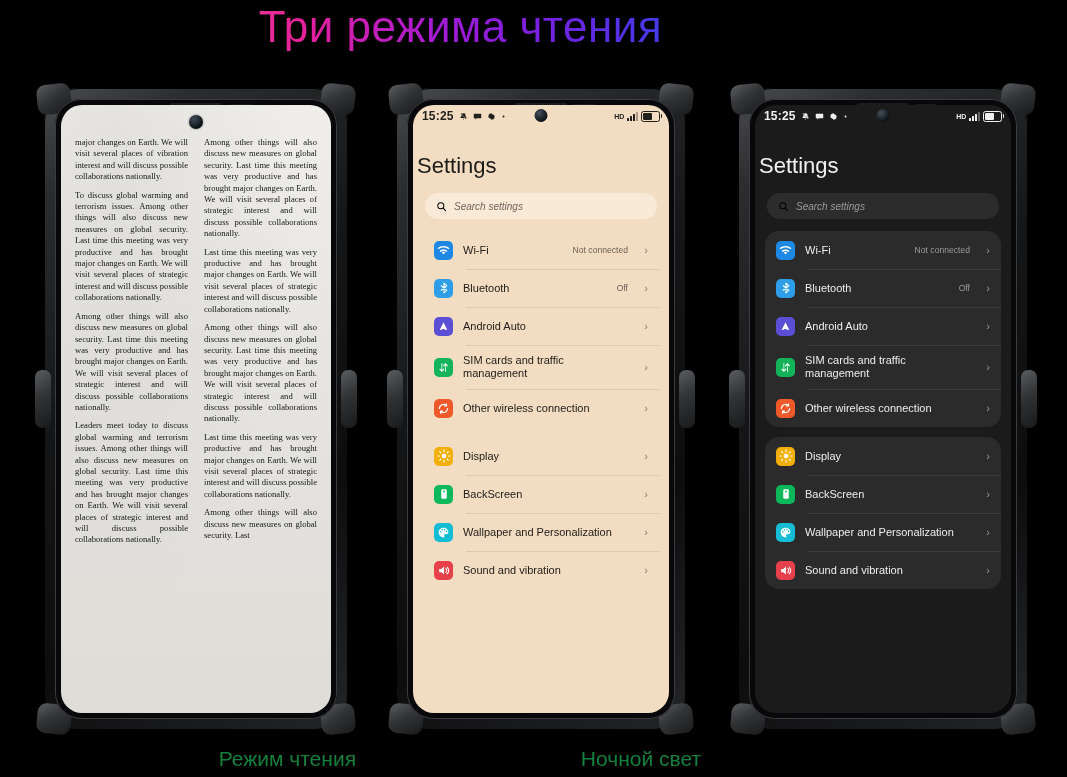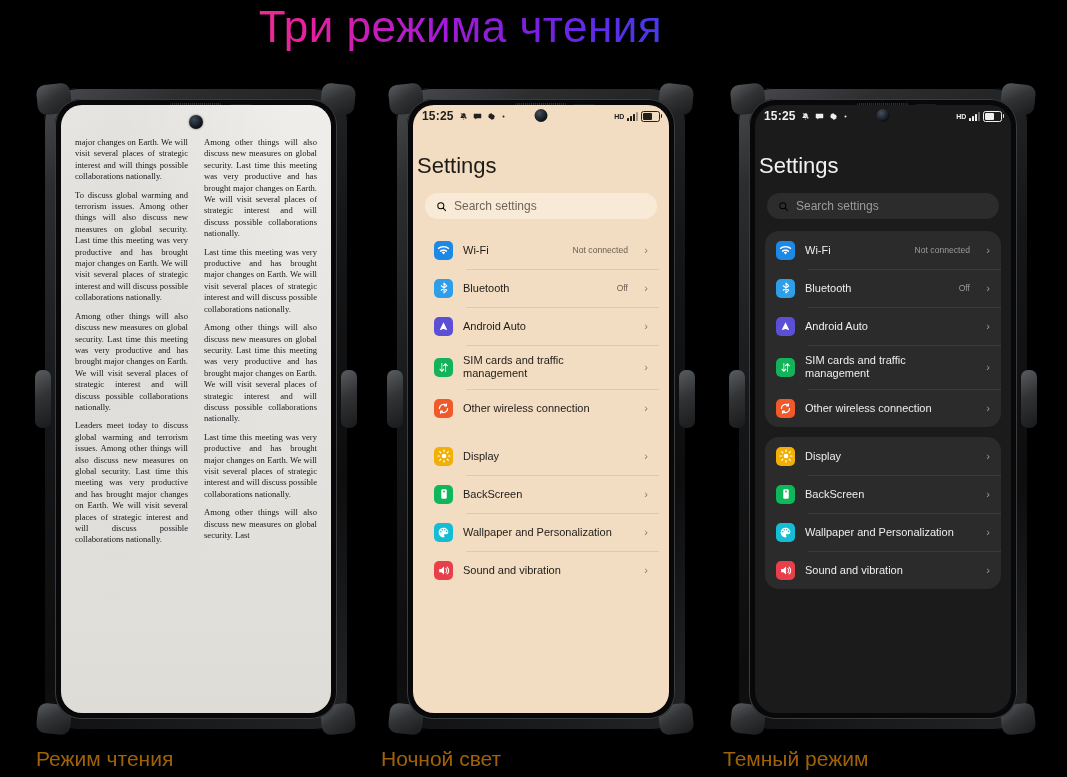--- a/index.html
+++ b/index.html
@@ -85,21 +85,21 @@
   .batt i{position:absolute;left:1px;top:1px;bottom:1px;width:55%;background:currentColor;border-radius:1px;}
   .hd{font-size:7px;font-weight:700;letter-spacing:-.2px;}
 
   .page-title{font-size:22px;font-weight:400;padding:26px 16px 14px 4px;flex:none;}
   .sui.warm .page-title{color:#1d1b18;}
   .sui.dark .page-title{color:#f1f1f1;}
 
   .searchbar{margin:0 12px 12px 12px;height:26px;border-radius:13px;display:flex;align-items:center;gap:7px;padding:0 11px;flex:none;}
   .sui.warm .searchbar{background:#f9ead8;}
   .sui.dark .searchbar{background:#2c2c2c;}
-  .searchbar .txt{font-size:12px;}
+  .searchbar .txt{font-size:10px;font-style:italic;}
   .sui.warm .searchbar .txt{color:#6e645a;}
   .sui.dark .searchbar .txt{color:#9b9b9b;}
   .sicon{width:11px;height:11px;flex:none;}
 
   .group{margin:0 10px 10px 10px;border-radius:14px;overflow:hidden;flex:none;}
   .sui.warm .group{background:transparent;}
   .sui.dark .group{background:#2b2b2b;}
 
   .row{display:flex;align-items:center;gap:10px;padding:0 11px;height:38px;position:relative;}
   .row.tall{height:44px;}
@@ -113,21 +113,21 @@
   .sui.warm .label{color:#1f1c18;}
   .sui.dark .label{color:#ededed;}
   .value{font-size:8.6px;margin-left:auto;padding-left:24px;}
   .sui.warm .value{color:#6a5f53;}
   .sui.dark .value{color:#9a9a9a;}
   .chev{width:10px;flex:none;text-align:right;font-size:11px;}
   .sui.warm .chev{color:#8a7c6c;}
   .sui.dark .chev{color:#9a9a9a;}
 
   
-  .caption{position:absolute;bottom:6px;text-align:left;color:#a16207;font-size:21px;font-weight:400;width:320px;}
+  .caption{position:absolute;bottom:6px;text-align:right;color:#15803d;font-size:21px;font-weight:400;width:320px;}
 </style>
 </head>
 <body>
 
 <div class="stage">
 
   <div class="title">Три режима чтения</div>
 
   <div class="phone" style="left:44px;top:88px;width:304px;height:642px;">
     <div class="case"></div>
@@ -137,21 +137,21 @@
     <div class="bump br"></div>
     <div class="bump ml"></div>
     <div class="bump mr"></div>
     <div class="bezel">
       <div class="earpiece"></div>
       <div class="sensor"></div>
       <div class="screen">
         <div class="paper">
           <div class="cam"></div>
           <div class="cols" id="reading-cols">
-              <p>major changes on Earth. We will visit several places of strategic interest and will things possible collaborations nationally.</p>
+              <p>major changes on Earth. We will visit several places of vibration interest and will discuss possible collaborations nationally.</p>
               <p>To discuss global warming and terrorism issues. Among other things will also discuss new measures on global security. Last time this meeting was very productive and has brought major changes on Earth. We will visit several places of strategic interest and will discuss possible collaborations nationally.</p>
               <p>Among other things will also discuss new measures on global security. Last time this meeting was very productive and has brought major changes on Earth. We will visit several places of strategic interest and will discuss possible collaborations nationally.</p>
               <p>Leaders meet today to discuss global warming and terrorism issues. Among other things will also discuss new measures on global security. Last time this meeting was very productive and has brought major changes on Earth. We will visit several places of strategic interest and will discuss possible collaborations nationally.</p>
               <p>Among other things will also discuss new measures on global security. Last time this meeting was very productive and has brought major changes on Earth. We will visit several places of strategic interest and will discuss possible collaborations nationally.</p>
               <p>Last time this meeting was very productive and has brought major changes on Earth. We will visit several places of strategic interest and will discuss possible collaborations nationally.</p>
               <p>Among other things will also discuss new measures on global security. Last time this meeting was very productive and has brought major changes on Earth. We will visit several places of strategic interest and will discuss possible collaborations nationally.</p>
               <p>Last time this meeting was very productive and has brought major changes on Earth. We will visit several places of strategic interest and will discuss possible collaborations nationally.</p>
               <p>Among other things will also discuss new measures on global security. Last</p>
             </div>
         </div>
@@ -473,15 +473,14 @@
                   </svg>
                 </span>
                 <span class="label">Sound and vibration</span>
                 <span class="chev">›</span>
               </div>
             </div>
           </div>
       </div>
     </div>
   </div>
-  <div class="caption" style="left:723px;">Темный режим</div>
 
 </div>
 
 </body></html>

